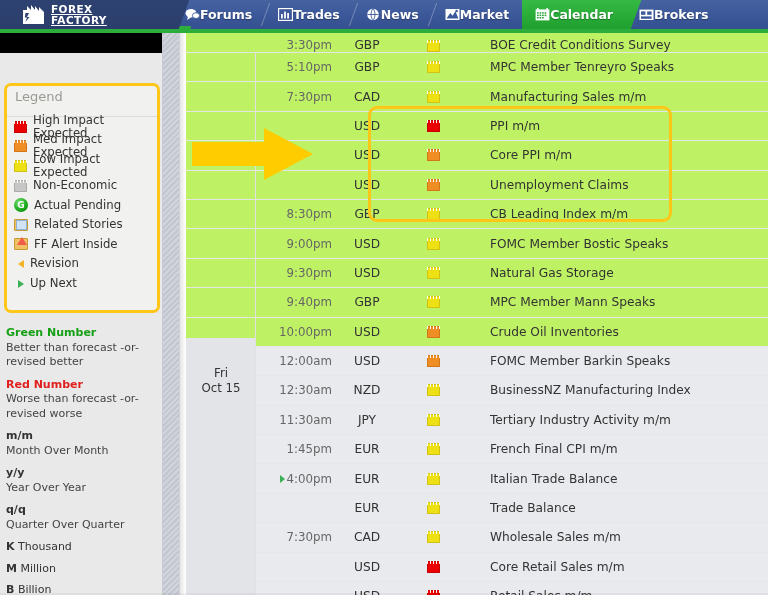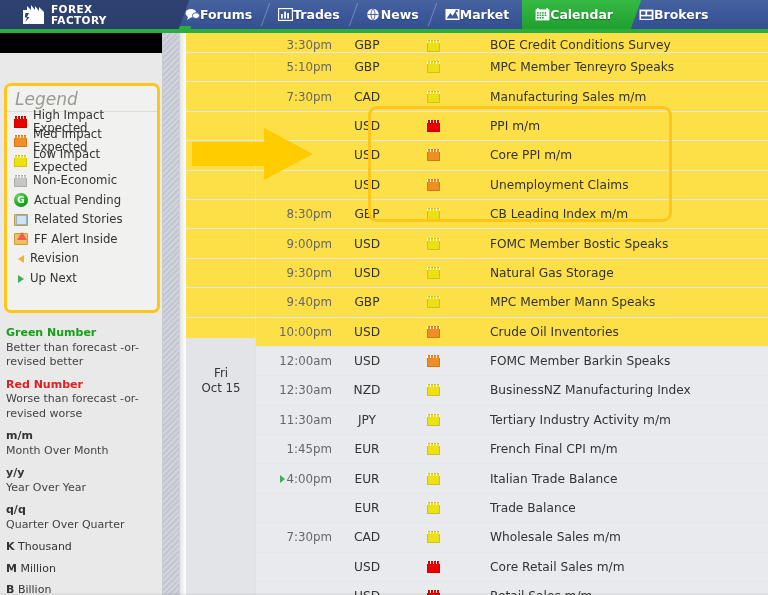--- a/index.html
+++ b/index.html
@@ -48,20 +48,21 @@
     width: 24px; height: 21px;
     position: relative;
   }
   #logo-text {
     color: #ffffff;
     font-family: "DejaVu Sans", "Liberation Sans", sans-serif;
     font-weight: bold;
     font-size: 10.5px;
     line-height: 10.5px;
     letter-spacing: 0.4px;
+    text-decoration: underline;
   }
   #nav {
     position: absolute; left: 172px; top: 0; height: 29px;
     display: flex; align-items: stretch;
     z-index: 3;
   }
   .nav-item {
     position: relative;
     display: flex; align-items: center; 
     padding: 0 13px;
@@ -136,25 +137,24 @@
   
   #legend {
     position: absolute; left: 4px; top: 83px; width: 156px; height: 230px;
     background: #f1f1ef;
     border: 3px solid #ffc61a;
     border-radius: 7px;
     overflow: hidden;
     z-index: 5;
   }
   #legend-title {
-    font-size: 17px;
+    font-size: 13px;
     color: #9a9a95;
-    padding: 3px 0 2px 8px;
+    padding: 3px 0 12px 8px;
     border-bottom: 1px solid #dcdcd6;
-    font-style: italic;
   }
   .legend-row {
     display: flex; align-items: center;
     gap: 6px;
     padding: 0 8px 0 7px;
     height: 19.6px;
     font-size: 11.7px;
     color: #333333;
   }
   .legend-row .lbl { line-height: 13px; }
@@ -229,21 +229,21 @@
   #cal {
     position: absolute; left: 186px; top: 33px; width: 582px; height: 562px;
     background: #ffffff;
     overflow: hidden;
   }
   .cal-row {
     display: flex;
     align-items: stretch;
     height: 29.4px;
     border-bottom: 1px solid #e4e6e9;
-    background: #fde047;
+    background: #bef264;
   }
   .cal-row.shade { background: #e9eaee; }
   .c-day {
     width: 70px; flex: none;
     display: flex; flex-direction: column;
     align-items: center; justify-content: center;
     font-size: 11.8px; color: #333333;
     border-right: 1px solid #dfe1e5;
     line-height: 13.5px;
   }

